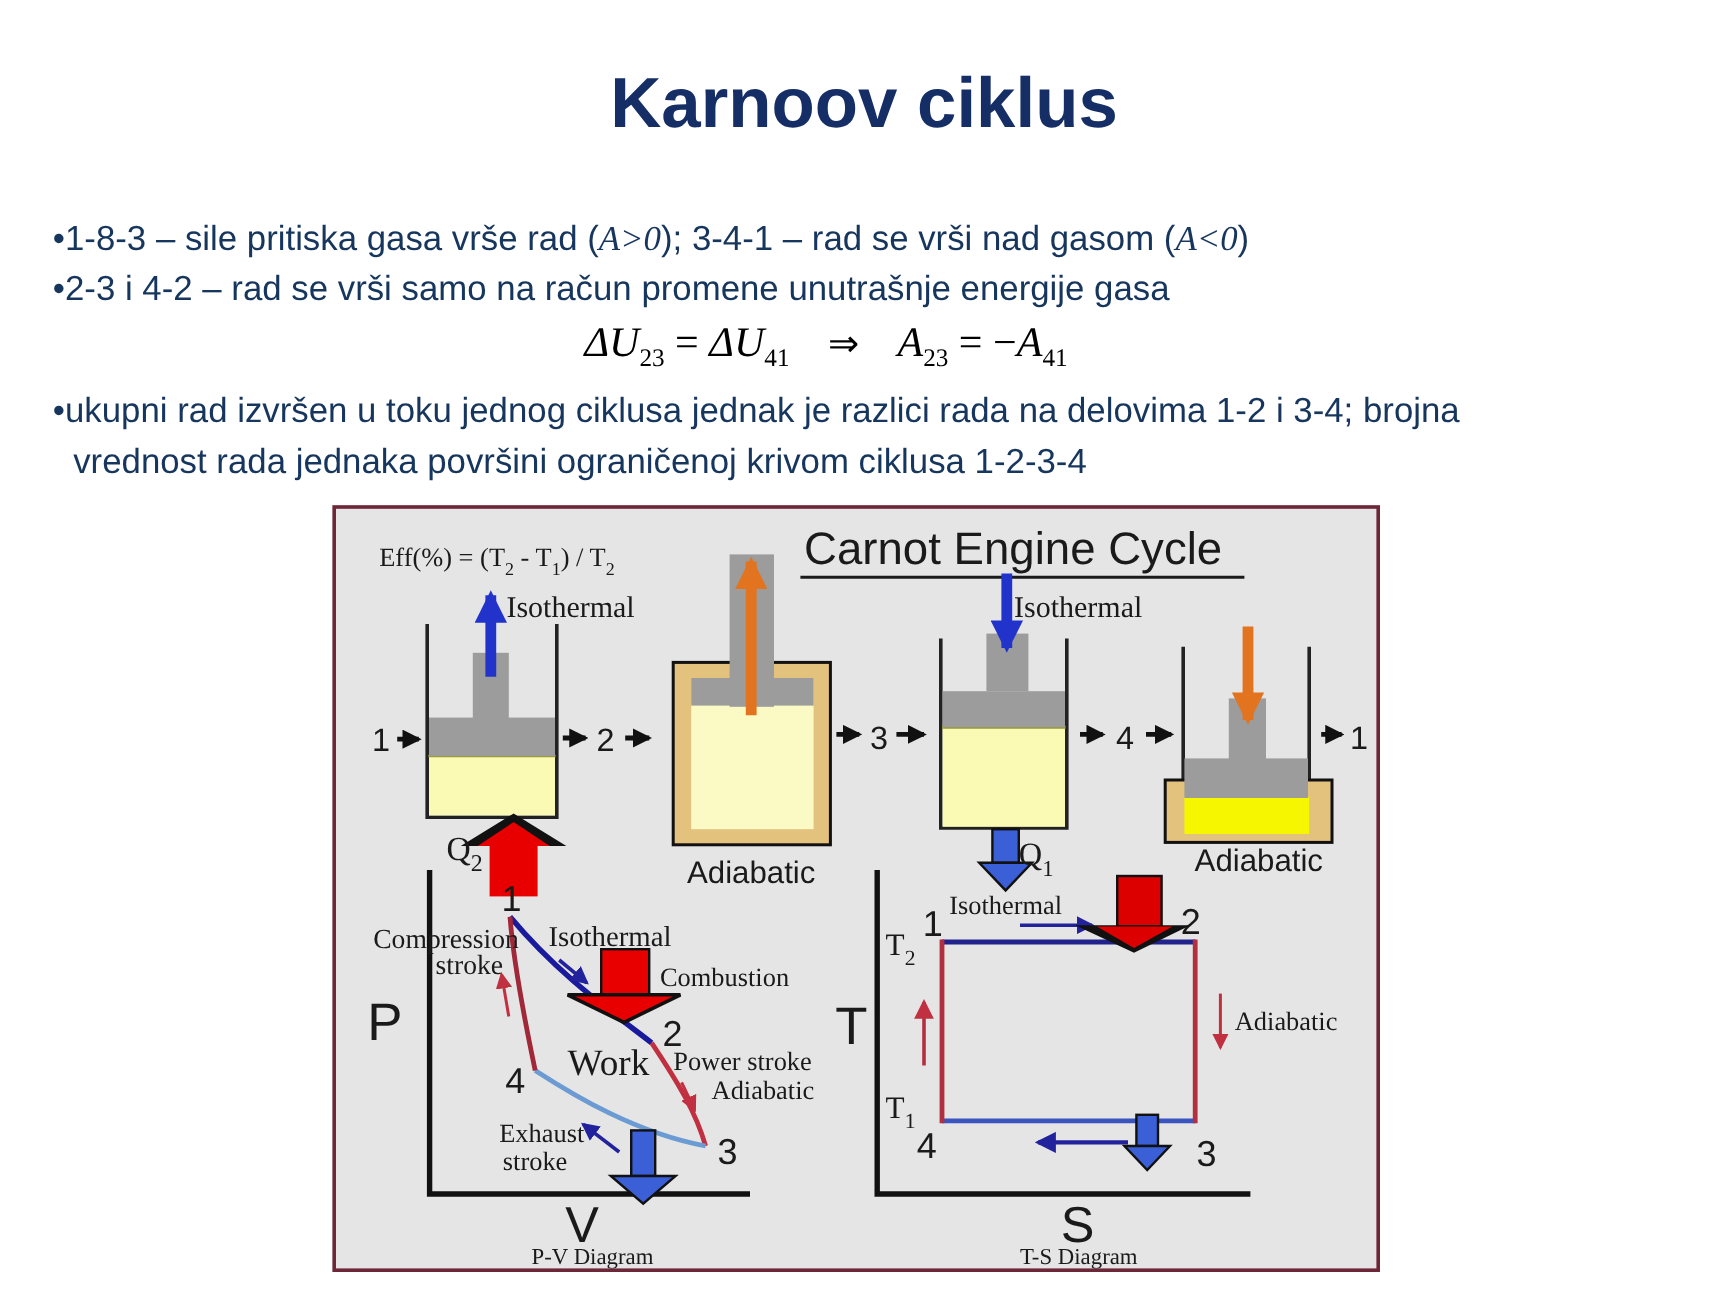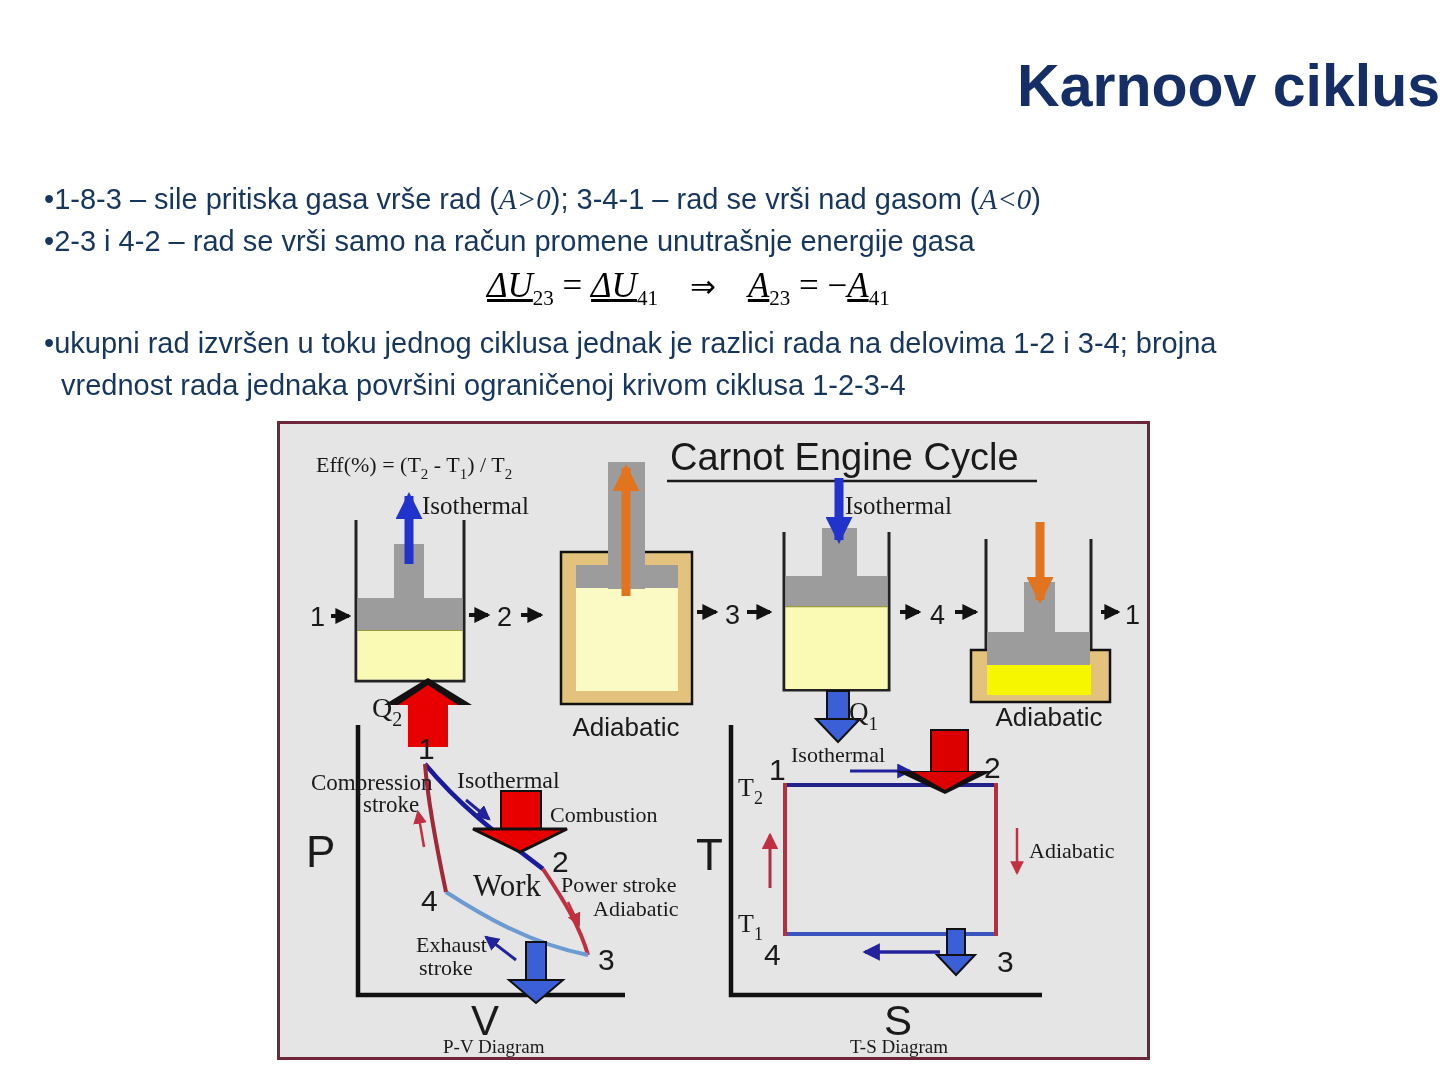--- a/index.html
+++ b/index.html
@@ -1,26 +1,26 @@
 <!DOCTYPE html>
 <html><head>
 <meta charset="utf-8">
 <style>
   html,body{margin:0;padding:0;background:#ffffff;}
   .slide{position:relative;width:1440px;height:1080px;background:#ffffff;overflow:hidden;
          font-family:"Liberation Sans",sans-serif;}
-  .title{position:absolute;top:52px;left:0;width:100%;text-align:right;margin:0;
+  .title{position:absolute;top:52px;left:0;width:100%;text-align:center;margin:0;
          font-size:59px;font-weight:bold;color:#152f66;}
   .bullets{position:absolute;left:44px;top:178px;width:1380px;color:#17365d;}
   .b{margin:0;font-size:29px;line-height:42px;}
   .b .math{font-family:"Liberation Serif",serif;font-style:italic;margin-top:32px;}
   .b-cont{padding-left:17px;}
   .formula{margin:0 0 0 443px;font-family:"Liberation Serif",serif;font-size:35px;
            line-height:48px;color:#000;}
-  .formula .it{font-style:italic;text-decoration:underline;}
+  .formula .it{font-style:italic;}
   .formula sub{font-size:21px;text-align:right;}
   .formula .imp{font-family:"DejaVu Sans",sans-serif;font-size:31px;margin:0 32px;}
   .figure{position:absolute;left:277px;top:421px;width:867px;height:633px;
           border:3px solid #6e2639;background:#e5e5e5;}
   .figure svg{display:block;width:867px;height:633px;}
   .figure text{font-family:"Liberation Serif",serif;fill:#1a1a1a;}
   .figure .sans{font-family:"Liberation Sans",sans-serif;}
 </style>
 </head>
 <body>

